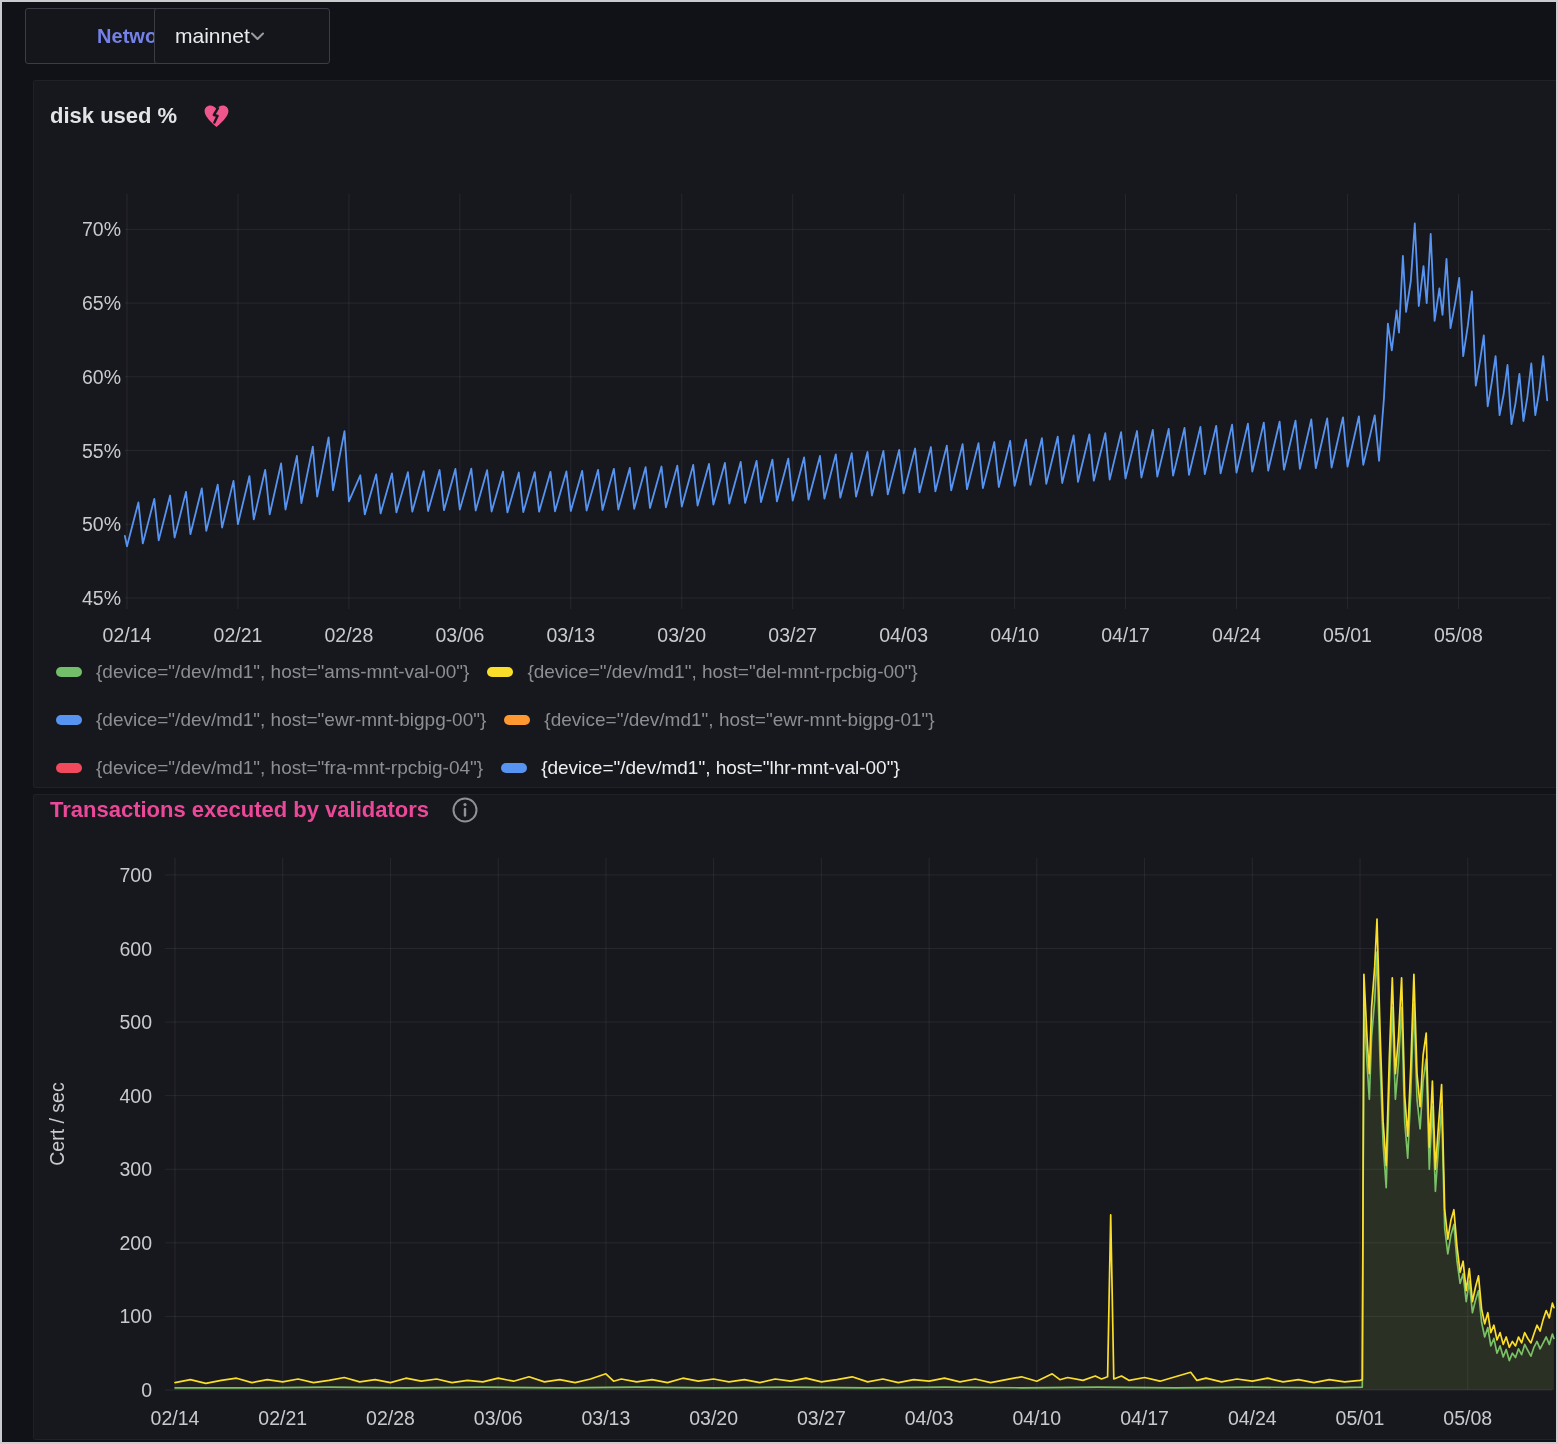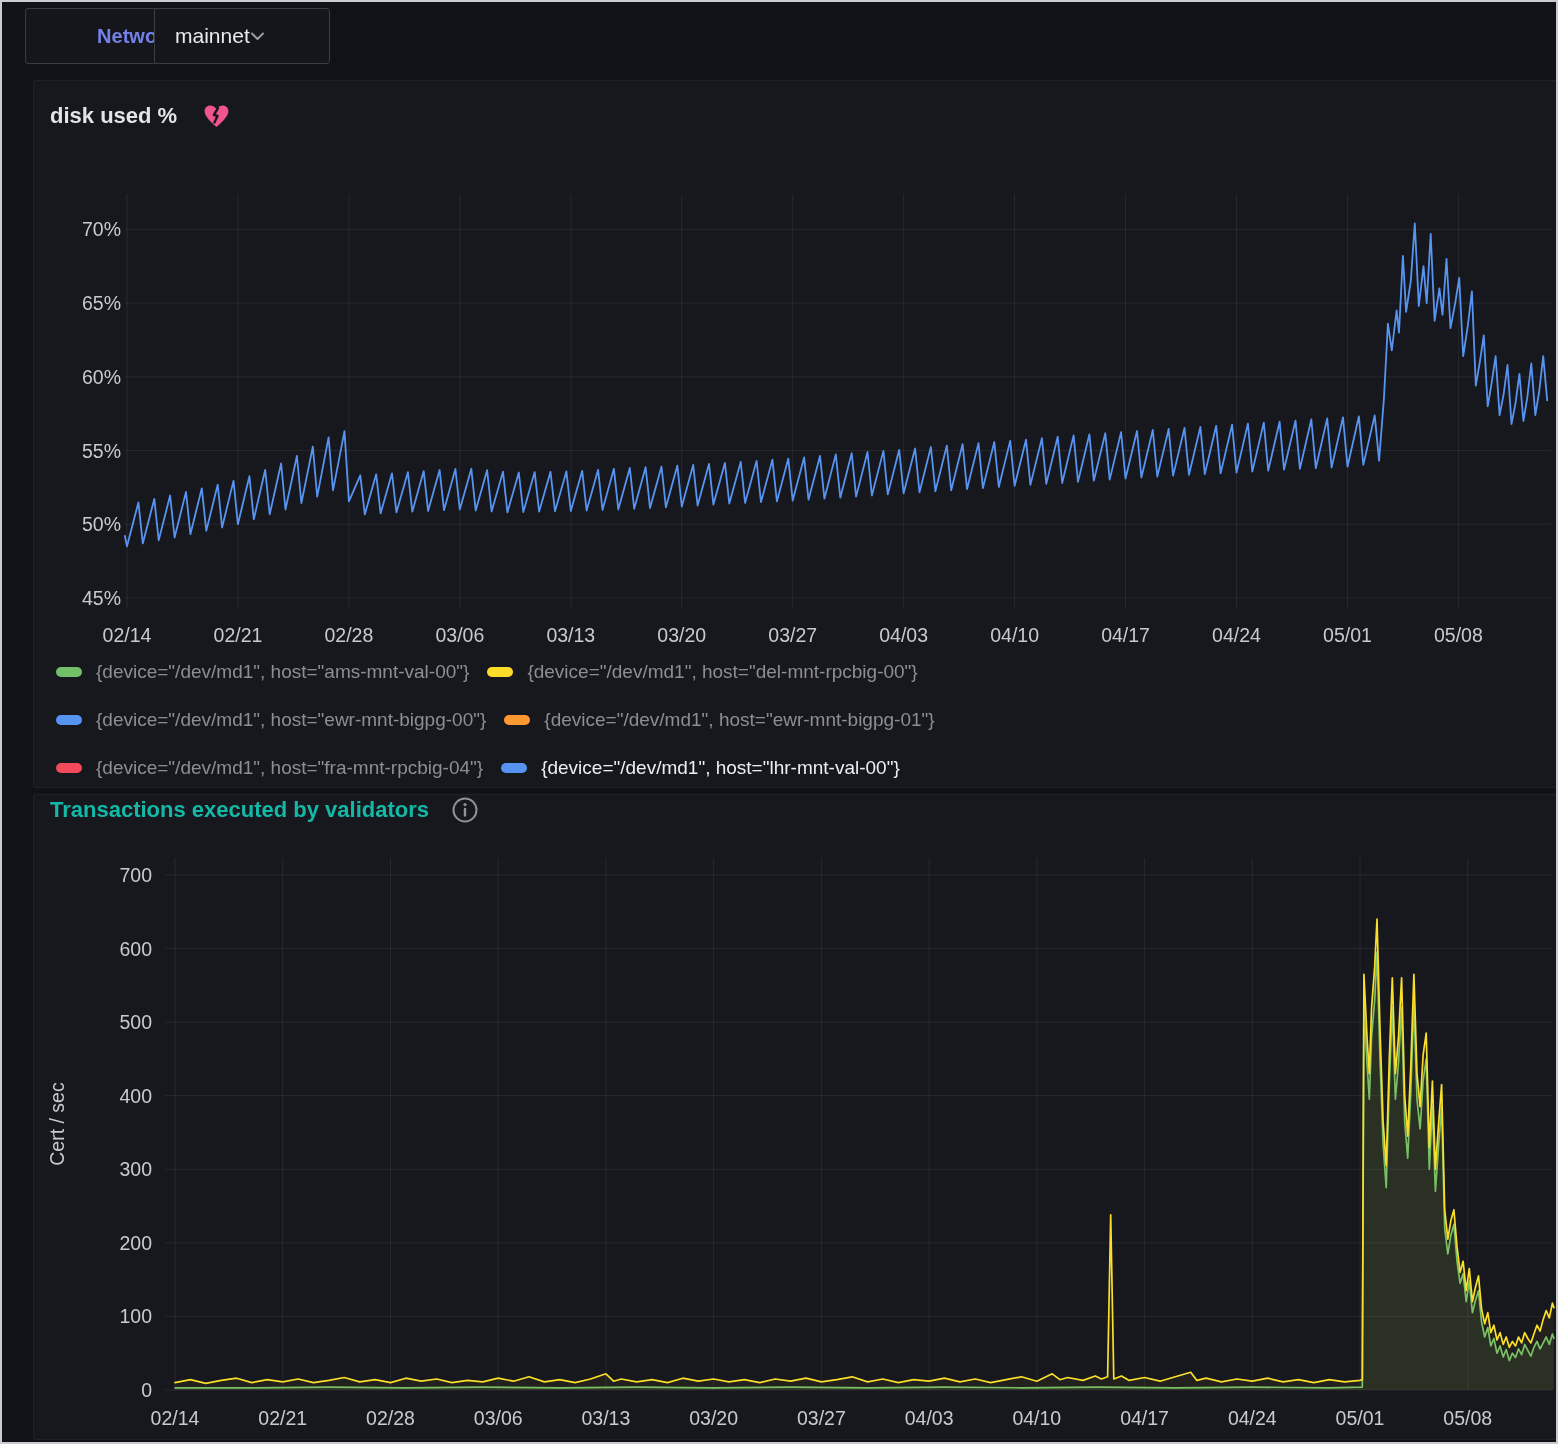--- a/index.html
+++ b/index.html
@@ -18,21 +18,21 @@
   
   .panel{position:absolute;left:14px;width:1530px;background:#17181d;border:1px solid #1f2126;
          border-radius:2px;box-sizing:border-box;margin-left:19px;}
   #panel1{top:80px;height:708px;}
   #panel2{top:794px;height:646px;}
   .panel svg.chart{position:absolute;left:0;top:0;}
 
   .p1-header{position:absolute;left:16px;top:22px;display:flex;align-items:center;gap:26px;z-index:2;}
   .p1-title{color:#e3e4e6;font-size:22px;font-weight:700;}
   .p2-header{position:absolute;left:16px;top:1px;display:flex;align-items:center;gap:22px;z-index:2;}
-  .p2-title{color:#14b8a6;font-size:22px;font-weight:700;}
+  .p2-title{color:#ec4899;font-size:22px;font-weight:700;}
 
   
   #legend{position:absolute;left:22px;top:580px;display:flex;flex-direction:column;gap:26px;z-index:2;}
   .legend-row{display:flex;align-items:center;gap:18px;}
   .legend-item{display:flex;align-items:center;gap:14px;cursor:pointer;}
   .legend-swatch{width:26px;height:10px;border-radius:5px;flex:none;}
   .legend-label{font-size:19px;color:#8d8e93;white-space:nowrap;}
   .legend-label.bright{color:#edeef0;}
 
   svg text{fill:#c9cacd;font-size:19.5px;font-family:"Liberation Sans",sans-serif;}

